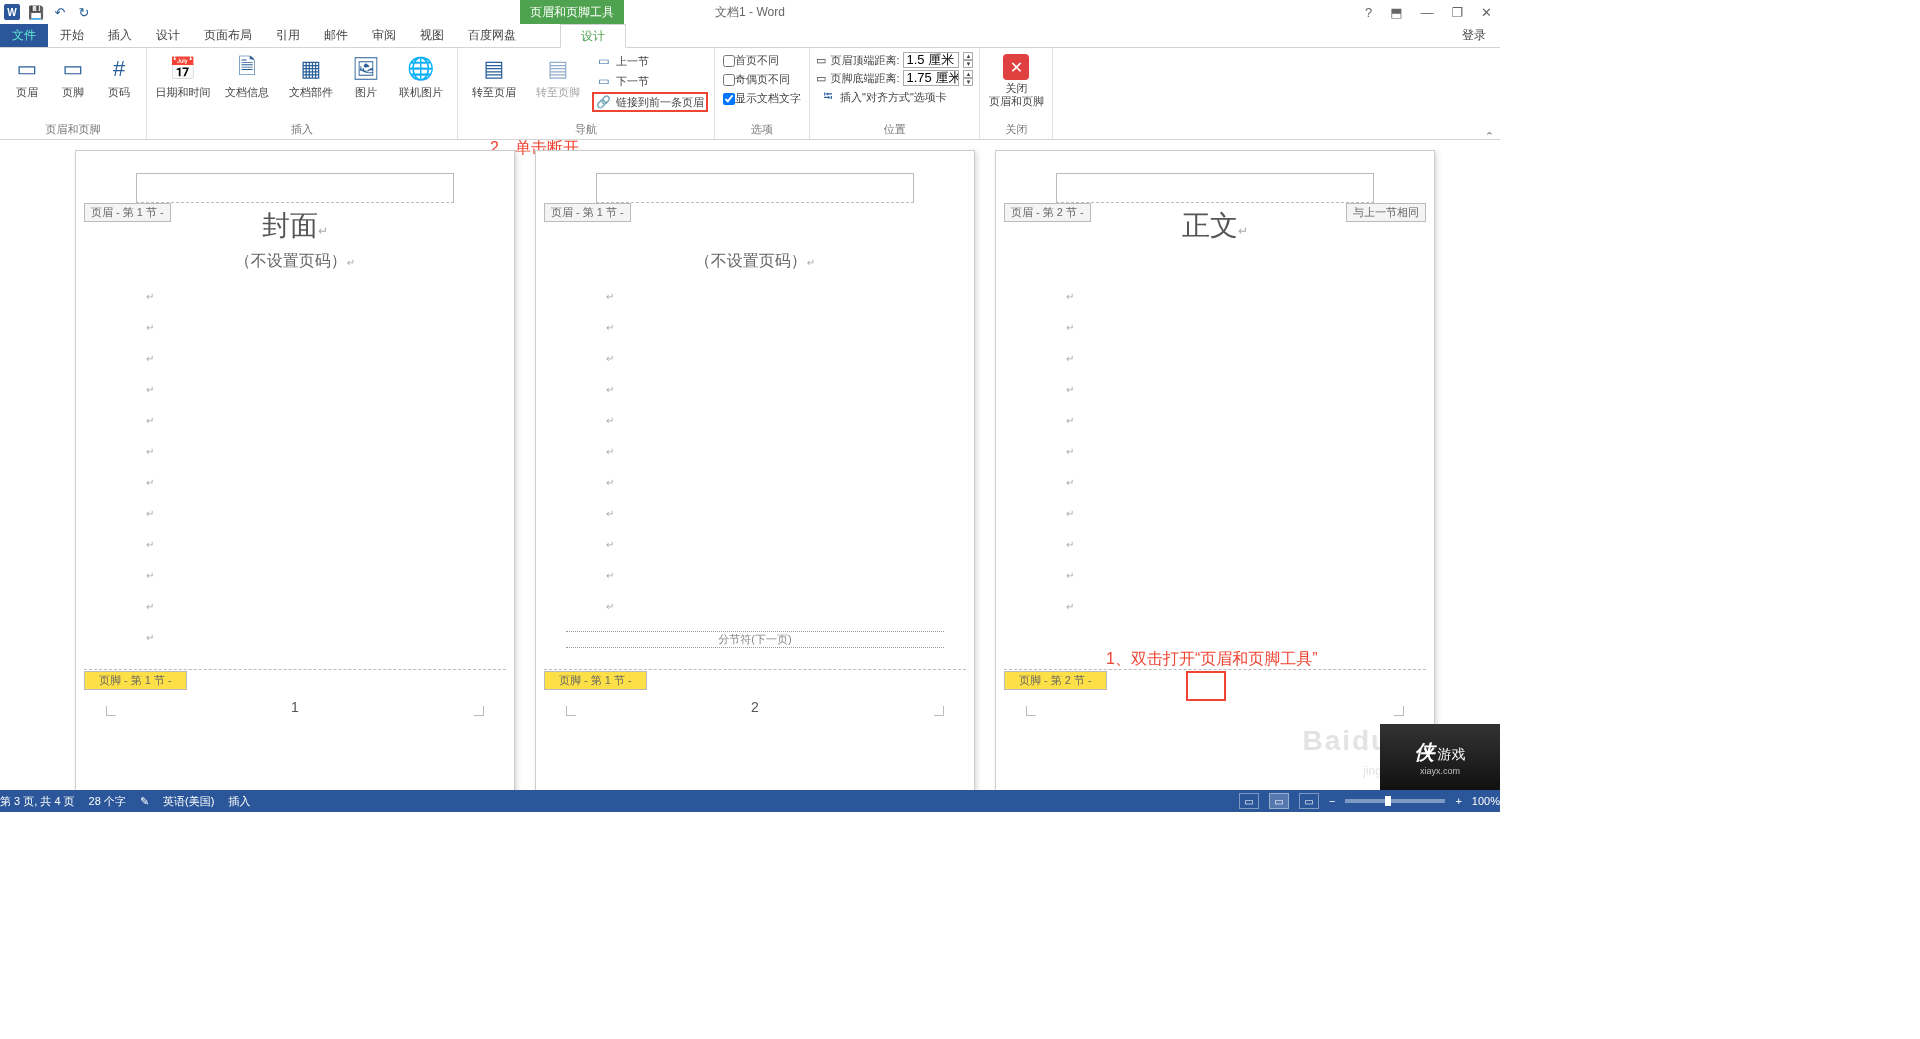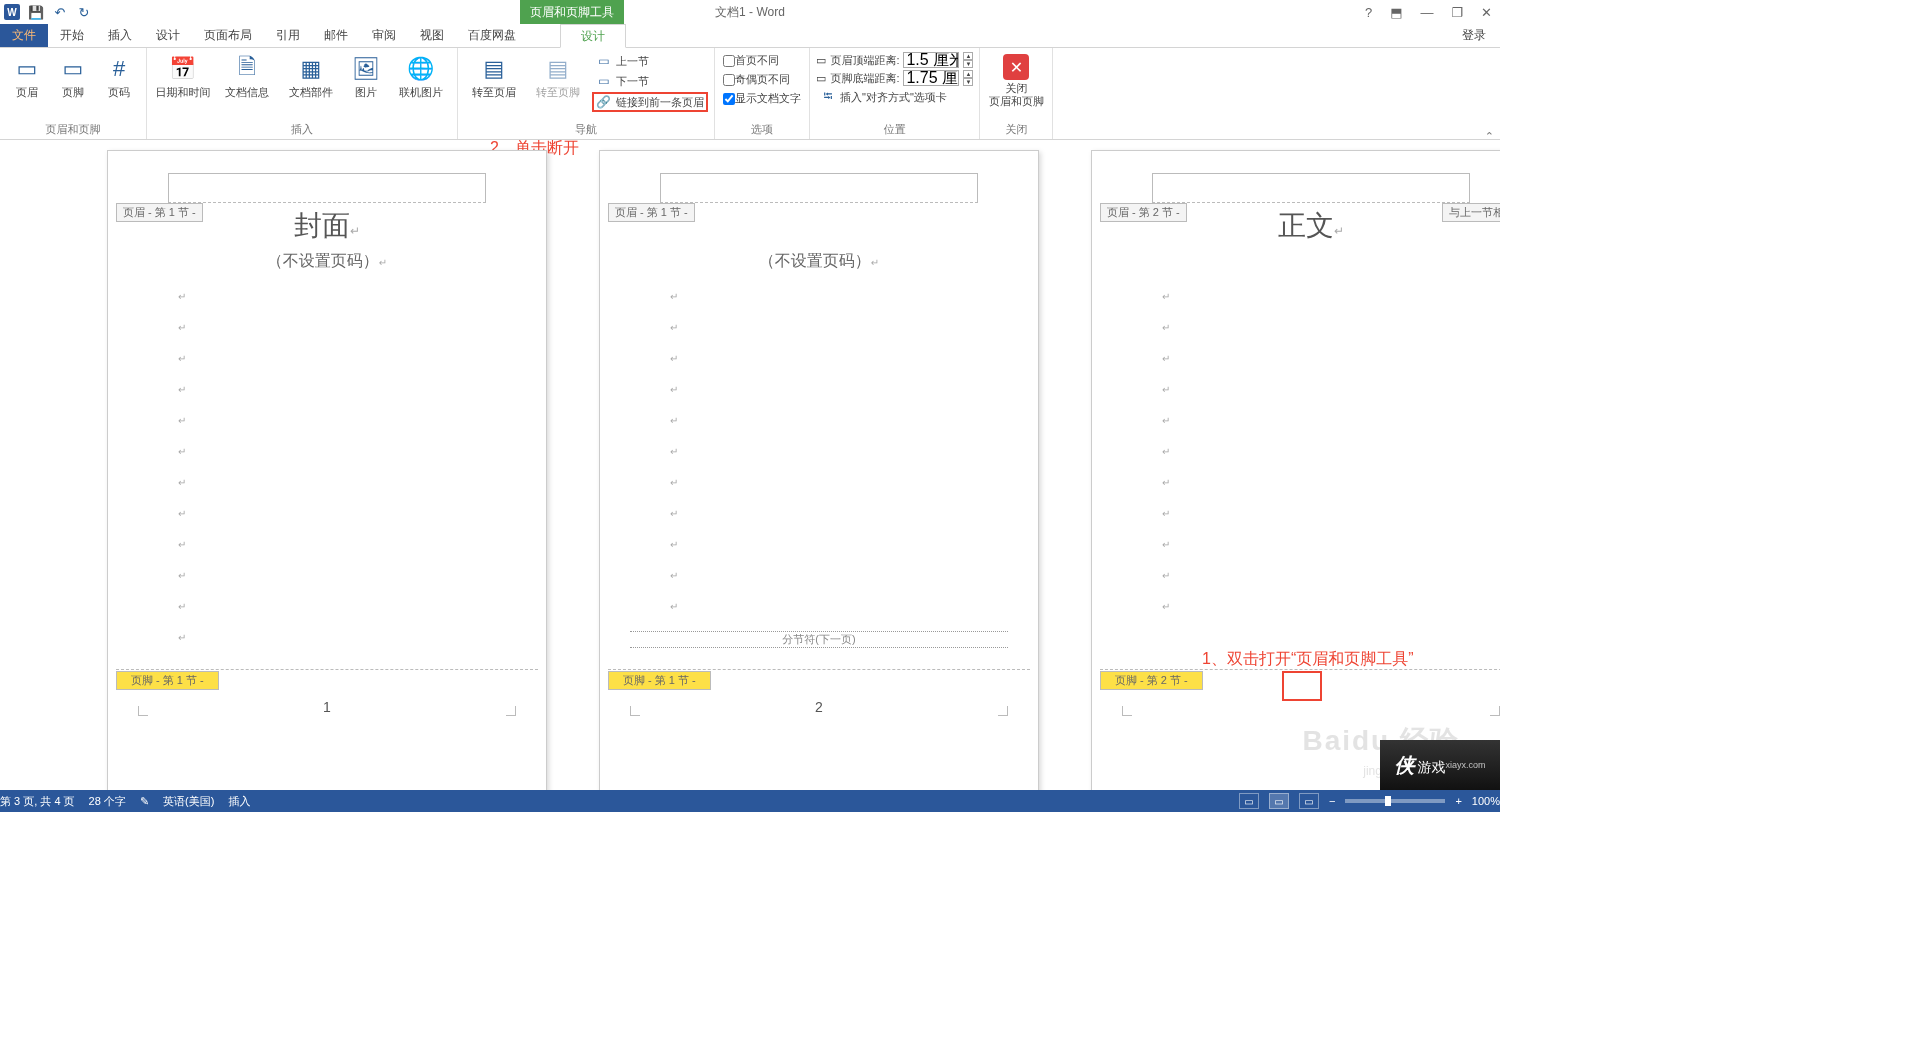--- a/index.html
+++ b/index.html
@@ -11,51 +11,51 @@
 .word-icon { width: 16px; height: 16px; background: #2b579a; color: #fff; font-size: 10px; font-weight: bold; display: flex; align-items: center; justify-content: center; border-radius: 2px; }
 .qat-btn { width: 16px; height: 16px; color: #2a6099; font-size: 13px; display:flex; align-items:center; justify-content:center;}
 .contextual-tab { position: absolute; left: 520px; top: 0; height: 24px; background: #4fa24f; color: #fff; padding: 0 10px; display: flex; align-items: center; font-size: 12px; }
 .doc-title { position: absolute; left: 50%; transform: translateX(-50%); font-size: 12px; color: #666; }
 .window-controls { position: absolute; right: 4px; display: flex; gap: 10px; color: #666; font-size: 13px; align-items: center;}
 .window-controls span { padding: 0 4px; }
 
 
 .tabs { height: 24px; display: flex; align-items: stretch; background: #fff; border-bottom: 1px solid #d4d4d4; }
 .tab { padding: 0 12px; display: flex; align-items: center; font-size: 12px; color: #444; cursor: pointer; }
-.tab.file { background: #2b579a; color: #fdba74; }
+.tab.file { background: #2b579a; color: #5eead4; }
 .tab.design-active { background: #fff; color: #4fa24f; border: 1px solid #d4d4d4; border-bottom: 1px solid #fff; margin-bottom: -1px; margin-left: 32px; padding: 0 20px;}
 .login { margin-left: auto; padding-right: 14px; display: flex; align-items: center; color: #444; }
 
 
 .ribbon { height: 92px; background: #fff; display: flex; border-bottom: 1px solid #d4d4d4; }
 .group { border-right: 1px solid #e1e1e1; padding: 2px 6px 0 6px; display: flex; flex-direction: column; }
 .group-content { flex: 1; display: flex; align-items: flex-start; gap: 4px; padding-top: 2px;}
 .group-label { text-align: center; font-size: 11px; color: #777; padding-bottom: 2px; }
 .big-btn { display: flex; flex-direction: column; align-items: center; width: 42px; padding: 2px; gap: 2px;}
 .big-btn .ico { width: 30px; height: 30px; display: flex; align-items: center; justify-content: center; font-size: 22px; color: #2a6099;}
 .big-btn .lbl { font-size: 11px; text-align: center; line-height: 13px; color: #444;}
 .big-btn.wide { width: 60px; }
 .small-stack { display: flex; flex-direction: column; gap: 2px; }
 .small-btn { display: flex; align-items: center; gap: 4px; padding: 1px 4px; font-size: 11px; white-space: nowrap;}
 .small-btn .ico { width: 16px; height: 16px; display: flex; align-items: center; justify-content: center; color: #2a6099; font-size: 12px;}
 .highlighted { border: 2px solid #e43; padding: 0px 2px; }
 .chk { display: flex; align-items: center; font-size: 11px; padding: 1px 2px;}
 .chk input { width: 12px; height: 12px; }
 .spin { display: flex; align-items: center; gap: 4px; font-size: 11px; }
-.spin input { width: 56px; height: 16px; border: 1px solid #ababab; font-size: 16px; padding-left: 2px;}
+.spin input { width: 56px; height: 16px; border: 1px solid #ababab; font-size: 13px; padding-left: 2px;}
 .spin-btns { display:flex; flex-direction:column; }
 .spin-btns span { width:10px; height:8px; border:1px solid #ababab; font-size:6px; line-height:6px; text-align:center;}
 .close-ico { width: 26px; height: 26px; background: #e04040; border-radius: 4px; display:flex; align-items:center; justify-content:center; color:#fff; font-size:16px;}
 .collapse-arrow { position:absolute; right:6px; top:130px; color:#777; font-size:11px;}
 
 
 .doc-area { position: absolute; top: 140px; left: 0; right: 0; bottom: 22px; background: #fff; overflow: hidden;}
 .annotation { position: absolute; color: #e43; font-size: 16px; font-weight: normal; }
 .pages { position: absolute; top: 10px; left: 75px; display: flex; gap: 20px; }
-.page { width: 440px; height: 728px; background: #fff; border: 1px solid #ccc; box-shadow: 2px 2px 5px rgba(0,0,0,0.15); position: relative; margin-left: 32px;}
+.page { width: 440px; height: 728px; background: #fff; border: 1px solid #ccc; box-shadow: 2px 2px 5px rgba(0,0,0,0.15); position: relative;}
 .header-zone { position: absolute; top: 22px; left: 60px; right: 60px; height: 30px; border: 1px solid #bbb; border-bottom: 1px dashed #bbb;}
 .header-tag { position: absolute; top: 52px; left: 8px; background: #f4f4f4; border: 1px solid #bbb; padding: 1px 6px; font-size: 11px; color: #666;}
 .header-tag-right { position: absolute; top: 52px; right: 8px; background: #f4f4f4; border: 1px solid #bbb; padding: 1px 6px; font-size: 11px; color: #666;}
 .page-title { position: absolute; top: 56px; width: 100%; text-align: center; font-family: "SimSun", serif; font-size: 28px; color: #555;}
 .page-sub { position: absolute; top: 100px; width: 100%; text-align: center; font-family: "SimSun", serif; font-size: 16px; color: #666;}
 .para-marks { position: absolute; top: 140px; left: 70px; display:flex; flex-direction:column; gap: 20px; color:#aaa; font-size:10px;}
 .section-break { position: absolute; top:480px; left:30px; right:30px; font-size:11px; color:#888; text-align:center; border-top: 1px dotted #999; border-bottom: 1px dotted #999;}
 .footer-tag { position: absolute; top: 520px; left: 8px; background: #fde047; border: 1px solid #bbb; padding: 1px 14px; font-size: 11px; color: #666;}
 .footer-zone-ln { position: absolute; top: 518px; left:8px; right:8px; border-top: 1px dashed #bbb; }
 .pagenum { position: absolute; top: 548px; width: 100%; text-align:center; font-size: 14px; color:#555;}
@@ -67,21 +67,21 @@
 
 .statusbar { position: absolute; bottom: 0; left: 0; right: 0; height: 22px; background: #2b579a; color: #fff; display: flex; align-items: center; font-size: 11px; padding: 0 0; gap: 14px;}
 .statusbar .right { margin-left: auto; display: flex; align-items: center; gap: 10px;}
 .view-btn { width:20px; height:16px; border:1px solid rgba(255,255,255,0.4); display:flex; align-items:center; justify-content:center; font-size:10px;}
 .zoom-slider { width:100px; height:4px; background: rgba(255,255,255,0.4); position:relative;}
 .zoom-slider .thumb { position:absolute; left:40%; top:-3px; width:6px; height:10px; background:#fff;}
 
 
 .watermark { position:absolute; right:40px; bottom:30px; color: rgba(200,200,200,0.5); font-size: 28px; font-weight:bold; letter-spacing:2px;}
 .watermark-sub { position:absolute; right:40px; bottom:12px; color: rgba(200,200,200,0.5); font-size: 12px;}
-.xia-logo { position:absolute; right:0; bottom:22px; height:50px; width:120px; background: linear-gradient(#333,#111); color:#fff; display:flex; flex-direction:row; align-items:center; justify-content:center; font-size:11px;}
+.xia-logo { position:absolute; right:0; bottom:22px; height:66px; width:120px; background: linear-gradient(#333,#111); color:#fff; display:flex; flex-direction:column; align-items:center; justify-content:center; font-size:11px;}
 .xia-logo .big { font-size: 20px; font-style:italic; font-weight:bold;}
 </style>
 </head>
 <body>
 
 <div class="titlebar">
   <div class="qat">
     <div class="word-icon">W</div>
     <div class="qat-btn">💾</div>
     <div class="qat-btn">↶</div>

